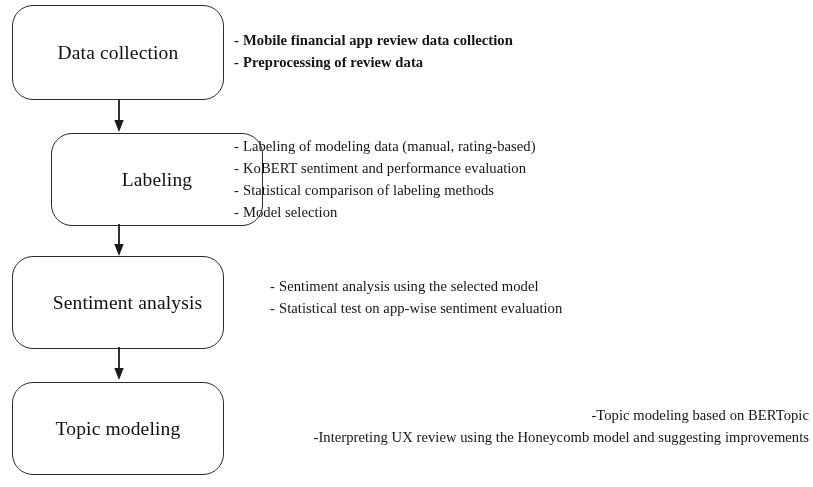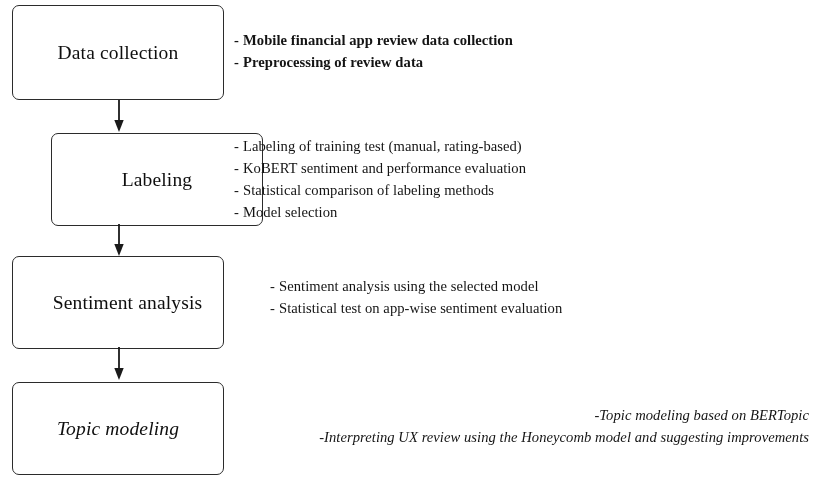--- a/index.html
+++ b/index.html
@@ -28,21 +28,21 @@
     position: absolute;
     left: 0;
     width: 813px;
   }
   .stage-box {
     position: absolute;
     left: 12px;
     width: 212px;
     box-sizing: border-box;
     border: 1.6px solid #2b2b2b;
-    border-radius: 7px;
+    border-radius: 21px;
     background: #ffffff;
     display: flex;
     align-items: center;
     justify-content: center;
   }
   .stage-label {
     font-size: 19.5px;
     line-height: 1.1;
     color: #0f0f0f;
     letter-spacing: 0.15px;
@@ -104,21 +104,21 @@
       <polygon points="7,32 2.3,20 11.7,20" fill="#1a1a1a"></polygon>
     </svg>
   </div>
 
   <div class="stage-row" style="top:130px;height:126px;">
     <div class="stage-box" style="top:3px;height:93px;margin-left:39px;">
       <span class="stage-label">Labeling</span>
     </div>
     <ul class="detail-list" style="top:5px;">
       <li class="detail-item">
-        <span class="dash">-</span><span>Labeling of training test (manual, rating-based)</span>
+        <span class="dash">-</span><span>Labeling of modeling data (manual, rating-based)</span>
       </li>
       <li class="detail-item">
         <span class="dash">-</span><span>KoBERT sentiment and performance evaluation</span>
       </li>
       <li class="detail-item">
         <span class="dash">-</span><span>Statistical comparison of labeling methods</span>
       </li>
       <li class="detail-item">
         <span class="dash">-</span><span>Model selection</span>
       </li>
@@ -146,21 +146,21 @@
     </ul>
   </div>
 
   <div class="connector" style="top:347px;height:34px;">
     <svg width="14" height="34" viewBox="0 0 14 34">
       <line x1="7" y1="0" x2="7" y2="23" stroke="#1a1a1a" stroke-width="1.8"></line>
       <polygon points="7,33 2.3,21 11.7,21" fill="#1a1a1a"></polygon>
     </svg>
   </div>
 
-  <div class="stage-row" style="top:380px;height:107px;font-style:italic;">
+  <div class="stage-row" style="top:380px;height:107px;">
     <div class="stage-box" style="top:2px;height:93px;">
       <span class="stage-label">Topic modeling</span>
     </div>
     <ul class="detail-list" style="top:24px;text-align:right;">
       <li class="detail-item">
         <span class="dash">-</span><span>Topic modeling based on BERTopic</span>
       </li>
       <li class="detail-item">
         <span class="dash">-</span><span>Interpreting UX review using the Honeycomb model and suggesting improvements</span>
       </li>

